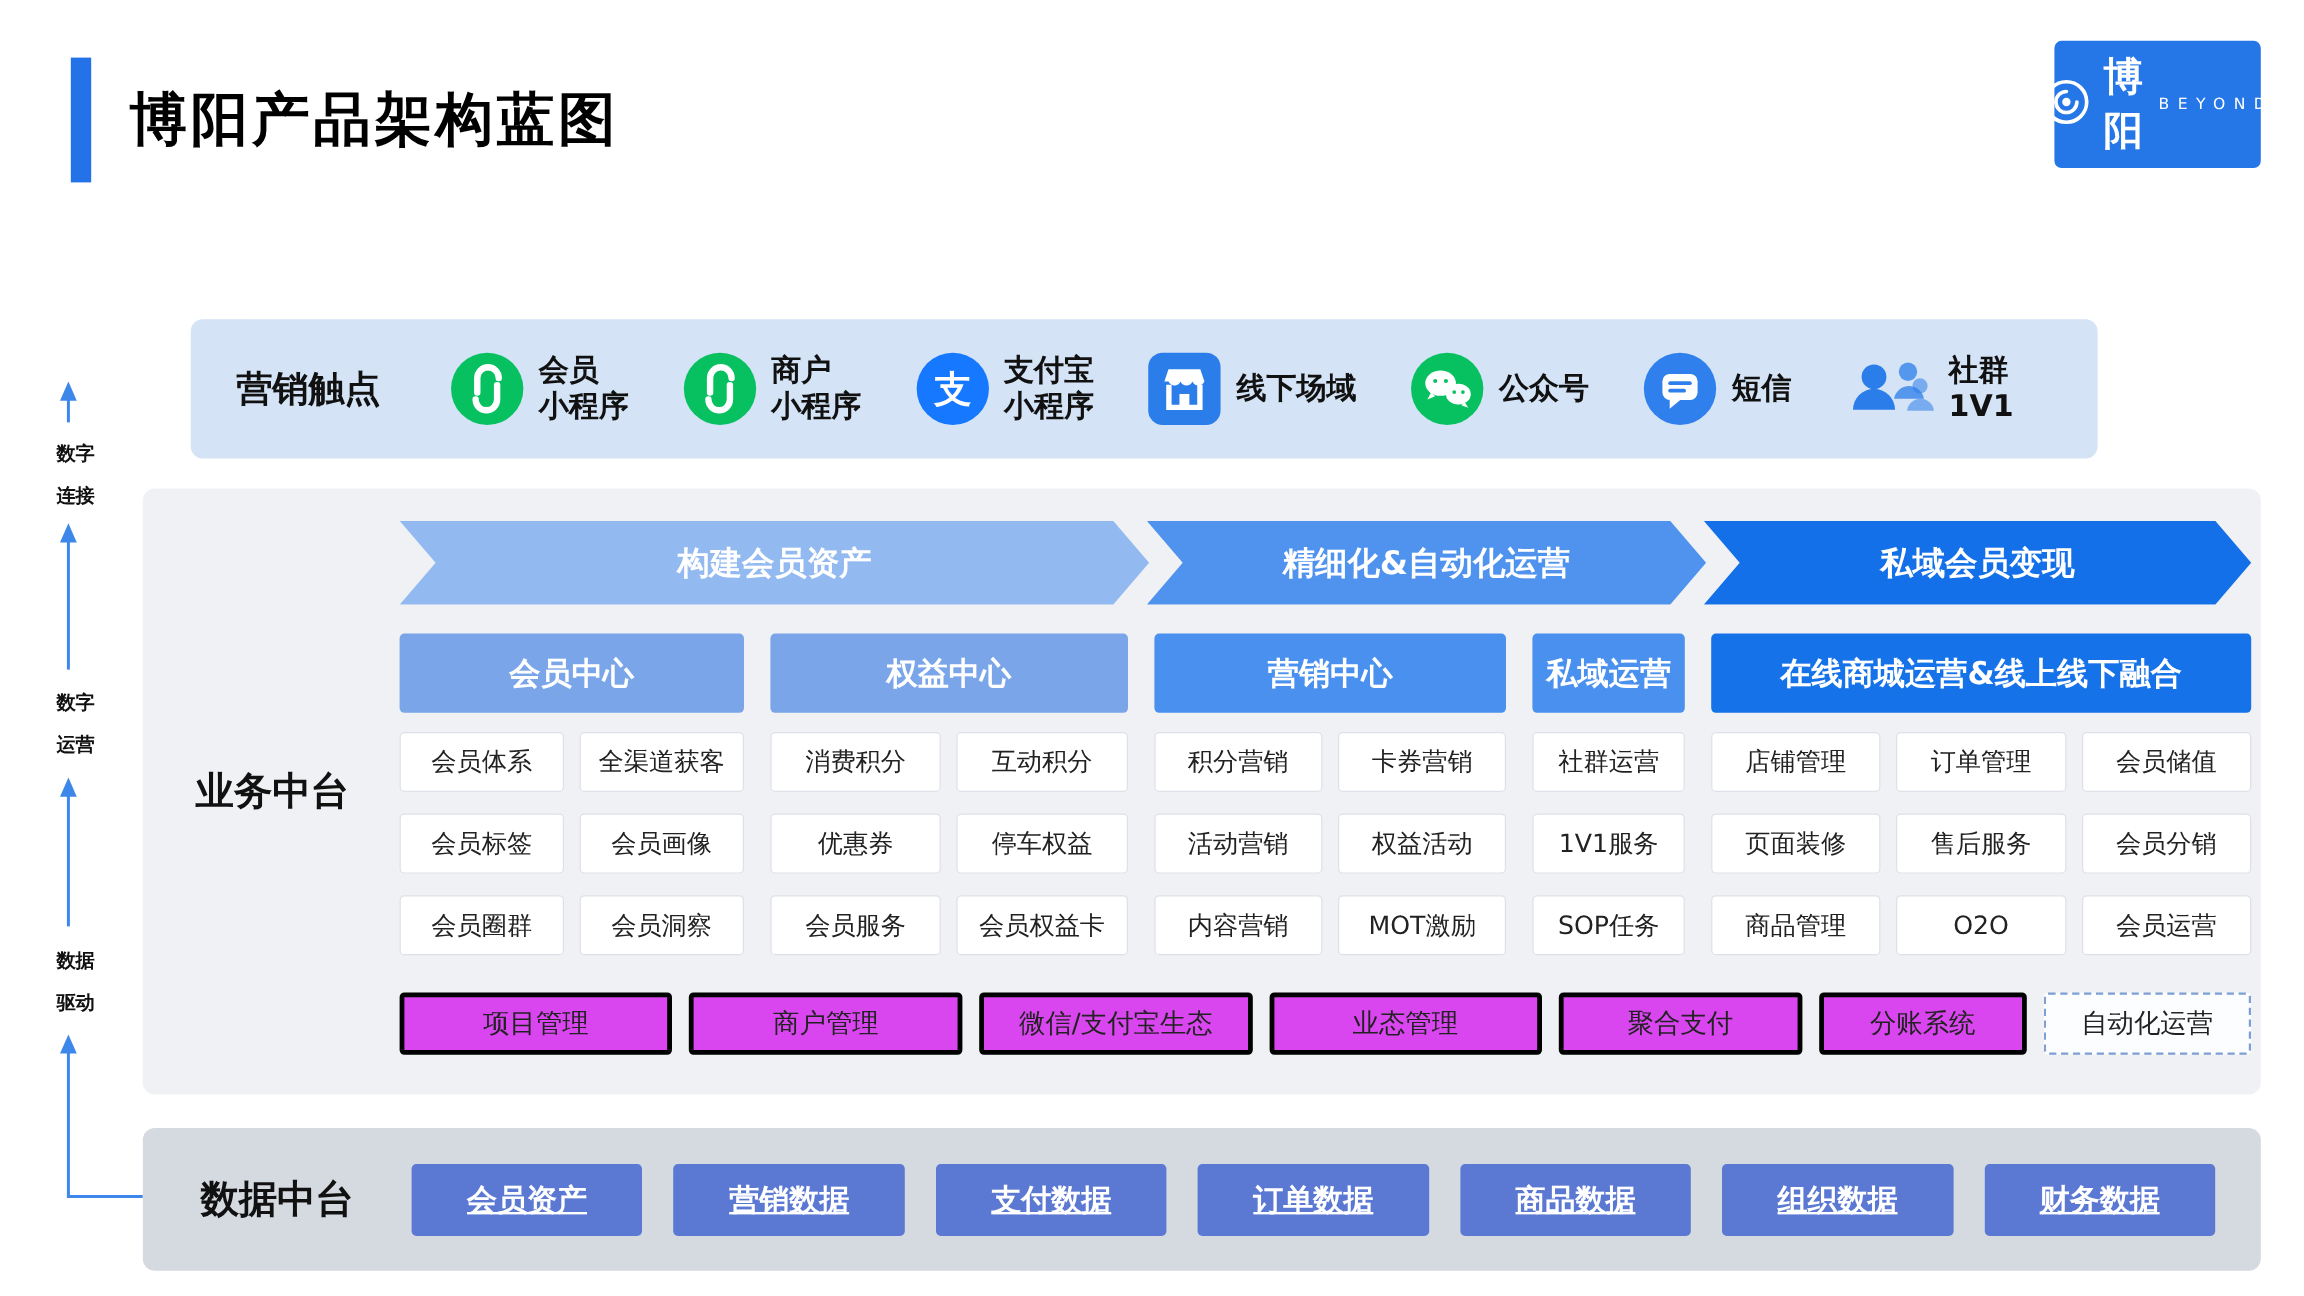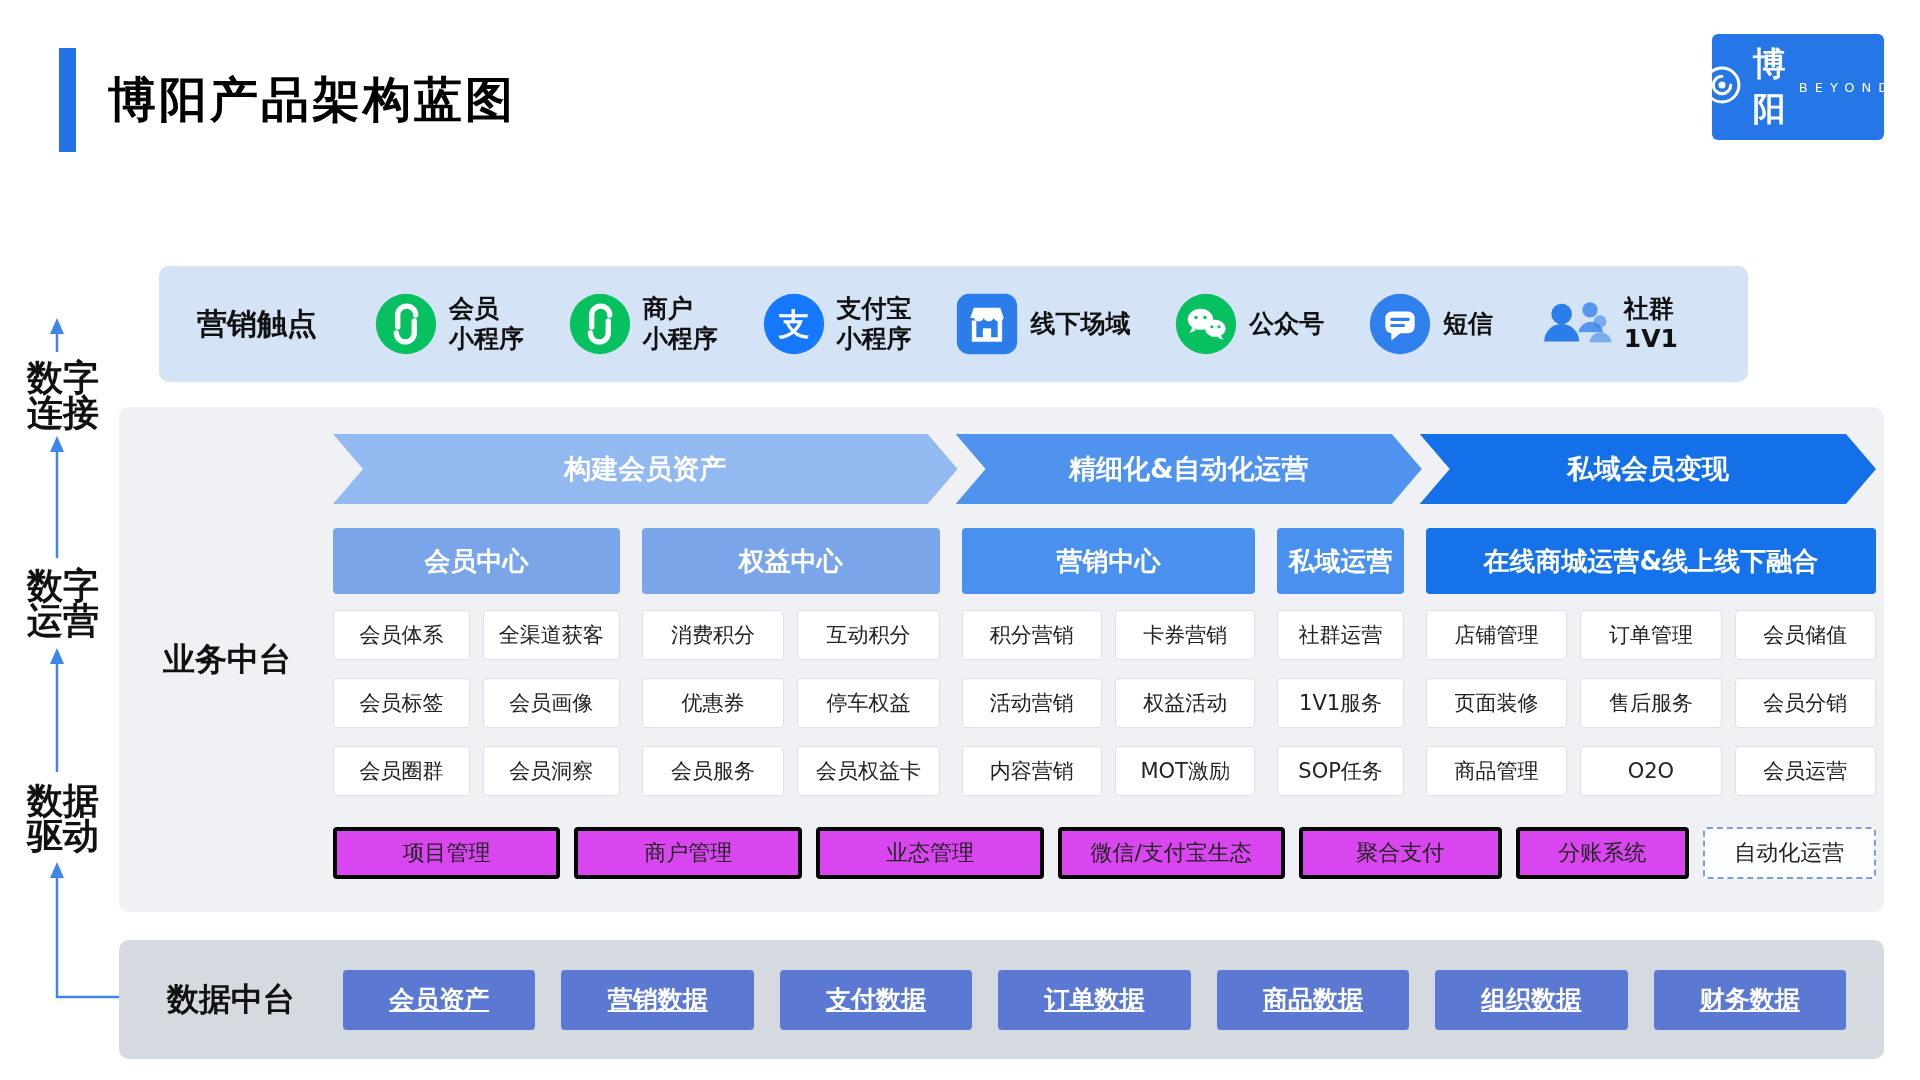--- a/index.html
+++ b/index.html
@@ -11,21 +11,21 @@
   .title-wrap { position:absolute; left:59px; top:48px; display:flex; align-items:center; gap:32px; }
   .title-bar { width:17px; height:104px; background:#2472e8; }
   .page-title { font-size:48px; font-weight:bold; color:#000000; letter-spacing:3px; }
   .logo { position:absolute; right:36px; top:34px; width:172px; height:106px; background:#2577e8; border-radius:6px;
           display:flex; flex-direction:row; align-items:center; justify-content:center; gap:5px; }
   .logo-row { display:flex; align-items:center; gap:10px; }
   .logo-name { color:#fff; font-size:33px; font-weight:bold; }
   .logo-sub { color:#fff; font-size:13px; letter-spacing:7px; margin-left:8px; }
 
   
-  .rail-label { position:absolute; left:23px; width:80px; text-align:center; font-size:36px; font-weight:bold; color:#111; line-height:35px; }
+  .rail-label { position:absolute; left:23px; width:80px; text-align:center; font-size:16px; font-weight:bold; color:#111; line-height:35px; }
   .rail-label span { display:block; }
   #rail-1 { top:360px; } #rail-2 { top:568px; } #rail-3 { top:783px; }
   .rail-svg { position:absolute; left:0; top:0; width:1920px; height:1080px; pointer-events:none; }
 
   
   .touchpoints { position:absolute; left:119px; top:266px; width:1589px; height:116px; background:#d4e4f6; border-radius:10px;
                  display:flex; align-items:center; padding:0 70px 0 38px;margin-left:40px; }
   .tp-title { font-size:30px; font-weight:bold; color:#111; width:178px; flex:0 0 auto; }
   .tp-items { flex:1; display:flex; align-items:center; justify-content:space-between; }
   .tp-item { display:flex; align-items:center; gap:12px; }
@@ -313,22 +313,22 @@
         <div class="cellrow">
           <div class="cell">商品管理</div>
           <div class="cell">O2O</div>
           <div class="cell">会员运营</div>
         </div>
       </div>
 
       <div class="foundation">
         <div class="f-box" style="flex:229 1 0;">项目管理</div>
         <div class="f-box" style="flex:230 1 0;">商户管理</div>
+        <div class="f-box" style="flex:229 1 0;">微信/支付宝生态</div>
         <div class="f-box" style="flex:229 1 0;">业态管理</div>
-        <div class="f-box" style="flex:229 1 0;">微信/支付宝生态</div>
         <div class="f-box" style="flex:204 1 0;">聚合支付</div>
         <div class="f-box" style="flex:172 1 0;">分账系统</div>
         <div class="f-box dashed" style="flex:177 1 0;">自动化运营</div>
       </div>
 
     </div>
   </div>
 
   <div class="dataplat">
     <div class="dp-title">数据中台</div>

